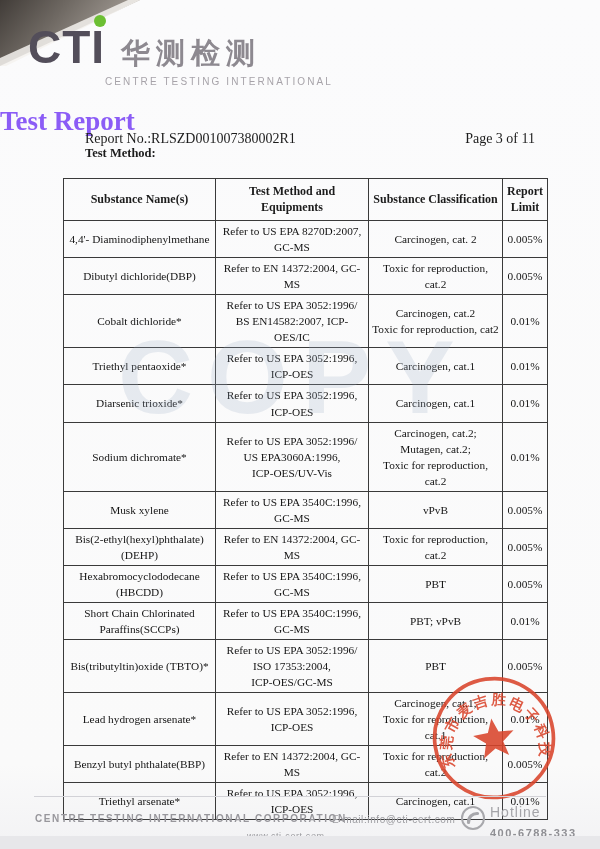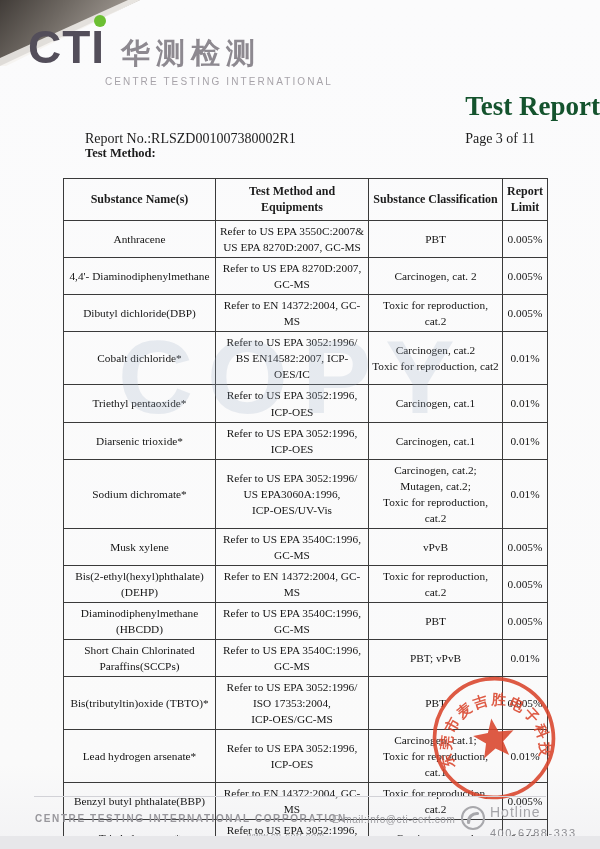--- a/index.html
+++ b/index.html
@@ -44,22 +44,22 @@
     font-size: 29px; color: #8d8990; letter-spacing: 6px;
     font-family: "Liberation Sans", sans-serif; font-weight: bold; margin-left: 16px;
   }
   .logo-sub {
     font-family: "Liberation Sans", sans-serif;
     font-size: 10px; color: #a7a3a9; letter-spacing: 2.1px; margin-top: 2px;
   }
 
   
   .doc-title {
-    position: absolute; left: 0; top: 91px; width: 100%;
-    text-align: right; font-size: 27px; font-weight: bold; color: #14532d;
+    position: absolute; left: 0; top: 106px; width: 100%;
+    text-align: left; font-size: 27px; font-weight: bold; color: #8b5cf6;
   }
   .meta-row {
     position: absolute; left: 85px; top: 131px; width: 450px;
     display: flex; justify-content: space-between;
     font-size: 14px;
   }
   .section-label {
     position: absolute; left: 85px; top: 146px;
     font-size: 12.5px; font-weight: bold;
   }
@@ -113,21 +113,21 @@
   }
   .footer-company {
     position: absolute; left: 35px; top: 9px;
     font-size: 10px; font-weight: bold; letter-spacing: 1.6px; color: #98979c;
   }
   .footer-web { position: absolute; left: 247px; top: 10px; font-size: 9px; letter-spacing: .6px; margin-top: 17px; }
   .footer-email { position: absolute; left: 332px; top: 10px; font-size: 10px; letter-spacing: .6px; }
   .footer-phone-icon { position: absolute; left: 460px; top: 1px; }
   .footer-hotline { position: absolute; left: 490px; top: 0; }
   .footer-hotline-label { font-size: 14px; letter-spacing: 1px; color: #a5a5a9; }
-  .footer-hotline-number { font-size: 11px; font-weight: normal; letter-spacing: 1.5px; color: #8f8f94; margin-top: 7px; }
+  .footer-hotline-number { font-size: 11px; font-weight: bold; letter-spacing: 1.5px; color: #8f8f94; margin-top: 7px; }
 
   .bottom-band {
     position: absolute; left: 0; bottom: 0; width: 600px; height: 13px;
     background: #e7e7ea;
   }
 </style>
 </head>
 <body>
 
 <div class="fold-dark"></div>
@@ -159,27 +159,20 @@
     <tr>
       <th>Substance Name(s)</th>
       <th>Test Method and Equipments</th>
       <th>Substance Classification</th>
       <th>Report
 Limit</th>
     </tr>
   </thead>
   <tbody>
       <tr>
-        <td>Anthracene</td>
-        <td>Refer to US EPA 3550C:2007&amp;
-US EPA 8270D:2007, GC-MS</td>
-        <td>PBT</td>
-        <td>0.005%</td>
-      </tr>
-      <tr>
         <td>4,4'- Diaminodiphenylmethane</td>
         <td>Refer to US EPA 8270D:2007,
 GC-MS</td>
         <td>Carcinogen, cat. 2</td>
         <td>0.005%</td>
       </tr>
       <tr>
         <td>Dibutyl dichloride(DBP)</td>
         <td>Refer to EN 14372:2004, GC-MS</td>
         <td>Toxic for reproduction, cat.2</td>
@@ -225,21 +218,21 @@
         <td>0.005%</td>
       </tr>
       <tr>
         <td>Bis(2-ethyl(hexyl)phthalate)
 (DEHP)</td>
         <td>Refer to EN 14372:2004, GC-MS</td>
         <td>Toxic for reproduction, cat.2</td>
         <td>0.005%</td>
       </tr>
       <tr>
-        <td>Diaminodiphenylmethane
+        <td>Hexabromocyclododecane
 (HBCDD)</td>
         <td>Refer to US EPA 3540C:1996,
 GC-MS</td>
         <td>PBT</td>
         <td>0.005%</td>
       </tr>
       <tr>
         <td>Short Chain Chlorinated
 Paraffins(SCCPs)</td>
         <td>Refer to US EPA 3540C:1996,

